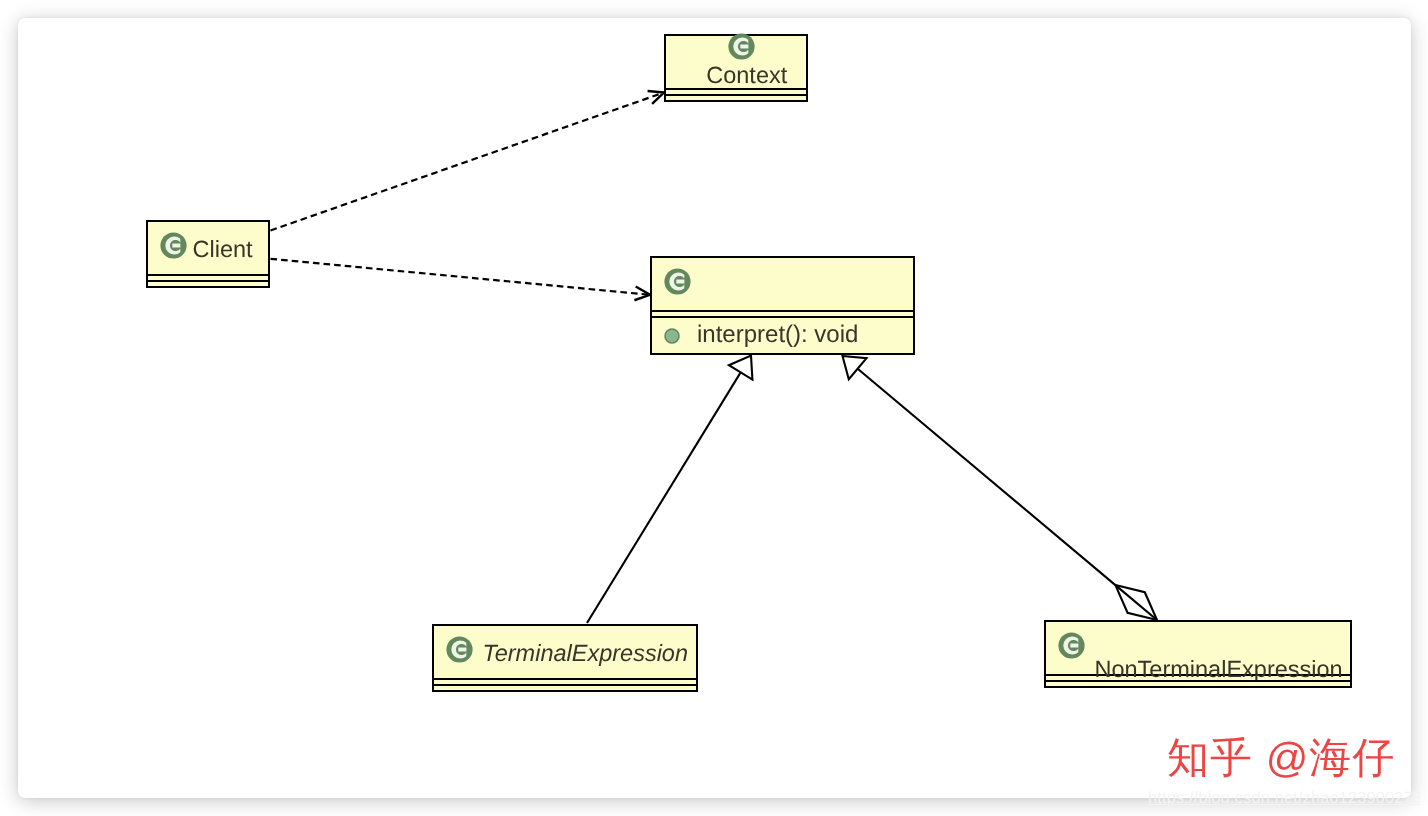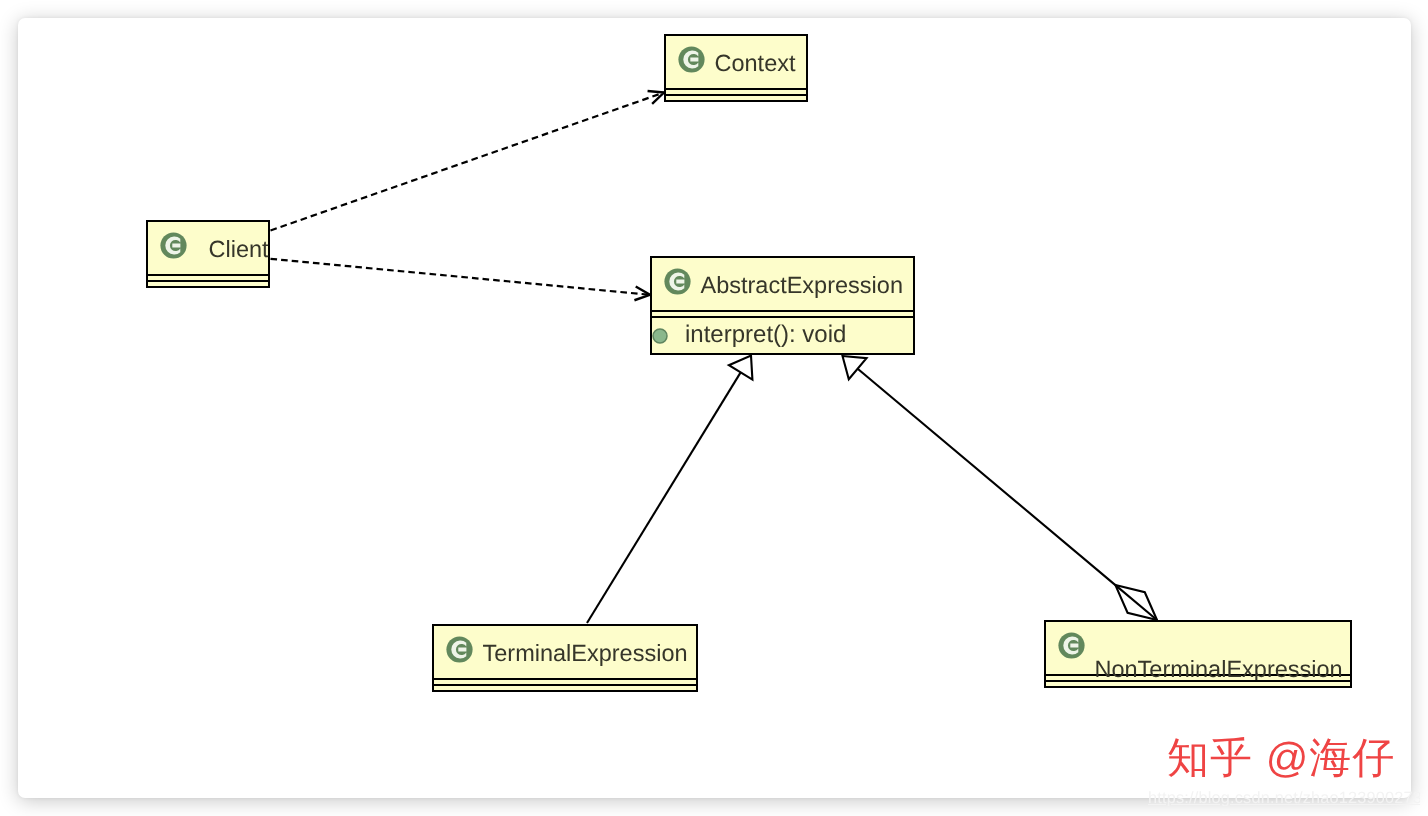--- a/index.html
+++ b/index.html
@@ -54,21 +54,21 @@
         </g>
         <g>
           <line x1="1115.4105052156117" y1="585.0886275895756" x2="857.6652301423736" y2="368.73011369661884" stroke="#000000" stroke-width="2.1" stroke-dasharray="none"></line>
           <path d="M 842.5 356 L 866.5377336278958 358.160407839813 L 848.7927266568514 379.2998195534247 Z" stroke="#000000" stroke-width="2.1" fill="#ffffff" stroke-linejoin="miter"></path>
           <path d="M 1157 620 L 1144.782286043542 592.2488294719273 L 1115.4105052156117 585.0886275895756 L 1127.5516271006438 612.77550461413 Z" stroke="#000000" stroke-width="2.1" fill="#ffffff" stroke-linejoin="miter"></path>
           <line x1="1157" y1="620" x2="1115.4105052156117" y2="585.0886275895756" stroke="#000000" stroke-width="2.1"></line>
         </g>
       </svg>
     <div id="classes">
         <div class="cls" style="left: 664px; top: 34px; width: 144px; height: 68px; background: rgb(253, 253, 203); border-color: rgb(0, 0, 0);">
-          <div class="crow chead" style="height:54px;padding-left:11.5px;">
+          <div class="crow chead" style="height:54px;padding-left:11.5px;flex-direction:column;">
             <svg class="icon-class" viewBox="0 0 27 27">
               <circle cx="13.5" cy="13.5" r="13.1" fill="#62885c"></circle>
               <g fill="#eef4e8">
                 <path d="M20.3 6.8 A9.0 9.0 0 1 0 20.3 20.2 L20.3 16.4 A5.6 5.6 0 1 1 20.3 10.6 Z"></path>
                 <rect x="12.3" y="11.5" width="8.1" height="4.0"></rect>
               </g>
             </svg>
             <span class="ctitle" style="margin-left:10px;font-size:23.5px;color:#36362a;">Context</span>
           </div>
           <div class="crow cmid" style="height:6px;"></div>
@@ -76,45 +76,44 @@
         </div>
         <div class="cls" style="left: 146px; top: 220px; width: 124px; height: 68px; background: rgb(253, 253, 203); border-color: rgb(0, 0, 0);">
           <div class="crow chead" style="height:54px;padding-left:11.5px;">
             <svg class="icon-class" viewBox="0 0 27 27">
               <circle cx="13.5" cy="13.5" r="13.1" fill="#62885c"></circle>
               <g fill="#eef4e8">
                 <path d="M20.3 6.8 A9.0 9.0 0 1 0 20.3 20.2 L20.3 16.4 A5.6 5.6 0 1 1 20.3 10.6 Z"></path>
                 <rect x="12.3" y="11.5" width="8.1" height="4.0"></rect>
               </g>
             </svg>
-            <span class="ctitle" style="margin-left:22px;font-size:23.5px;color:#36362a;">Client</span>
+            <span class="ctitle" style="margin-left:6px;font-size:23.5px;color:#36362a;">Client</span>
           </div>
           <div class="crow cmid" style="height:6px;"></div>
           <div class="crow" style="height:6px;"></div>
         </div>
         <div class="cls" style="left: 650px; top: 256px; width: 265px; height: 99px; background: rgb(253, 253, 203); border-color: rgb(0, 0, 0);">
           <div class="crow chead" style="height:54px;padding-left:11.5px;">
             <svg class="icon-class" viewBox="0 0 27 27">
               <circle cx="13.5" cy="13.5" r="13.1" fill="#62885c"></circle>
               <g fill="#eef4e8">
                 <path d="M20.3 6.8 A9.0 9.0 0 1 0 20.3 20.2 L20.3 16.4 A5.6 5.6 0 1 1 20.3 10.6 Z"></path>
                 <rect x="12.3" y="11.5" width="8.1" height="4.0"></rect>
               </g>
             </svg>
-            <span class="ctitle" style="margin-left:10px;font-size:23.5px;color:#36362a;">AbstractExpression</span>
           </div>
           <div class="crow cmid" style="height:6px;"></div>
-          <div class="crow" style="height:37px;padding-left:0;border-radius:13px;">
+          <div class="crow" style="height:37px;padding-left:12px;border-radius:13px;">
             <svg class="icon-method" viewBox="0 0 16 16">
               <circle cx="8" cy="8" r="7" fill="#8ab78c" stroke="#5f855f" stroke-width="1.5"></circle>
             </svg>
             <span class="cmemb" style="margin-left:17px;font-size:24px;color:#36362a;">interpret(): void</span>
           </div>
         </div>
-        <div class="cls" style="left: 432px; top: 624px; width: 266px; height: 68px; background: rgb(253, 253, 203); border-color: rgb(0, 0, 0);">
+        <div class="cls" style="left: 432px; top: 624px; width: 266px; height: 68px; background: rgb(253, 253, 203); border-color: rgb(0, 0, 0); font-style: italic;">
           <div class="crow chead" style="height:54px;padding-left:11.5px;">
             <svg class="icon-class" viewBox="0 0 27 27">
               <circle cx="13.5" cy="13.5" r="13.1" fill="#62885c"></circle>
               <g fill="#eef4e8">
                 <path d="M20.3 6.8 A9.0 9.0 0 1 0 20.3 20.2 L20.3 16.4 A5.6 5.6 0 1 1 20.3 10.6 Z"></path>
                 <rect x="12.3" y="11.5" width="8.1" height="4.0"></rect>
               </g>
             </svg>
             <span class="ctitle" style="margin-left:10px;font-size:23.5px;color:#36362a;">TerminalExpression</span>
           </div>

